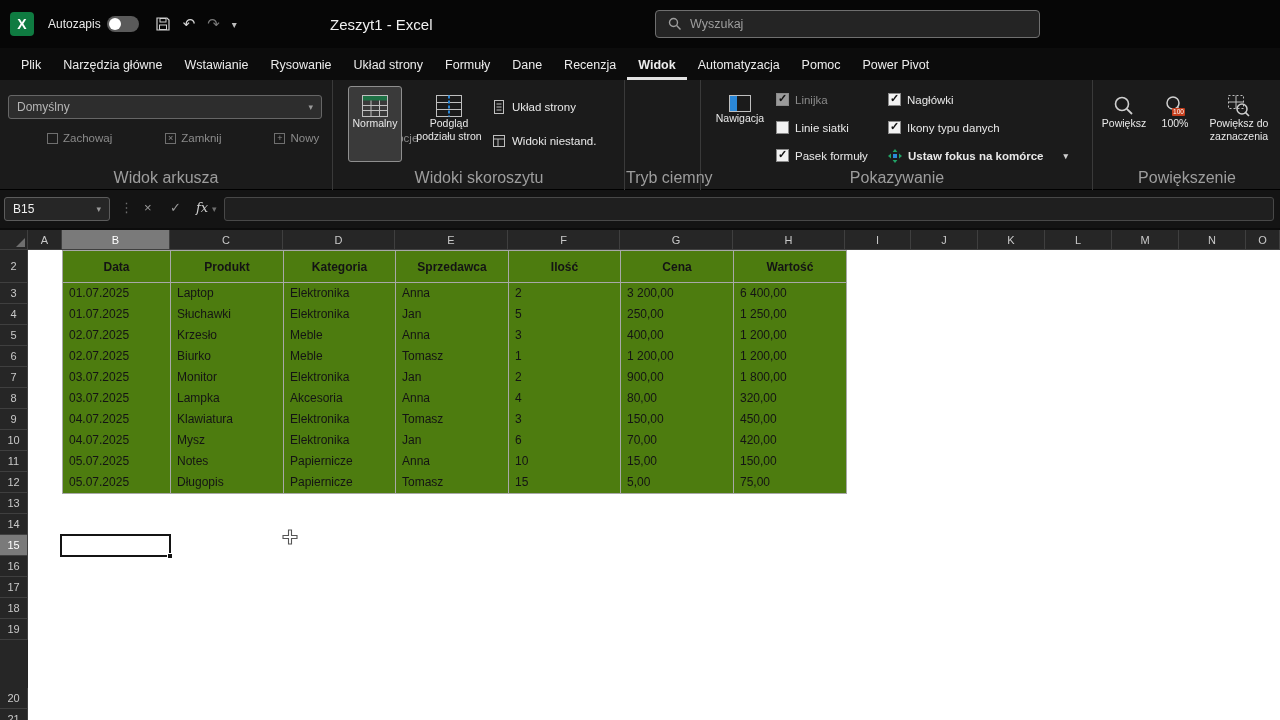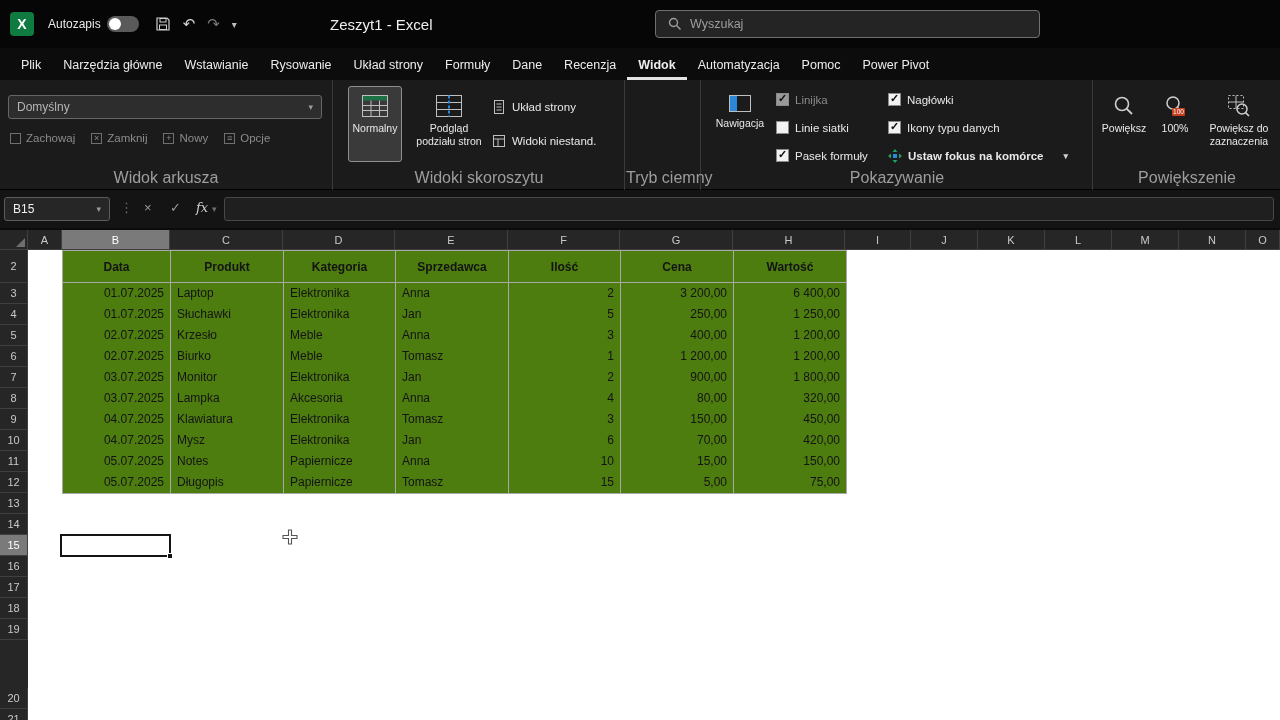--- a/index.html
+++ b/index.html
@@ -25,23 +25,23 @@
   #tabrow { position:absolute; left:0; top:48px; width:1280px; height:32px; background:#0c0c0c; display:flex; align-items:flex-end; padding-left:10px; }
   .rtab { padding:7px 11px 8px 11px; color:#ececec; font-size:12.5px; white-space:nowrap; }
   .rtab.active { font-weight:bold; border-bottom:3px solid #e3e3e3; padding-bottom:5px; }
   
   #ribbon { position:absolute; left:0; top:80px; width:1280px; height:110px; background:#1b1b1b; border-bottom:1px solid #000; }
   .rgroup { position:absolute; top:0; height:110px; border-right:1px solid #3a3a3a; }
   .grplabel { position:absolute; bottom:3px; left:0; width:100%; text-align:center; color:#9d9d9d; font-size:16px; white-space:nowrap; }
   .rb-select { position:absolute; left:8px; top:15px; width:314px; height:24px; background:#2d2d2d; border:1px solid #666; border-radius:3px; display:flex; align-items:center; color:#b5b5b5; font-size:12px; padding:0 8px; }
   .rb-select .caret { margin-left:auto; font-size:9px; color:#9a9a9a; }
   .sv-buttons { position:absolute; left:10px; top:52px; display:flex; gap:16px; }
-  .sv-btn { display:flex; align-items:flex-end; gap:5px; color:#8b8b8b; font-size:11.5px; }
+  .sv-btn { display:flex; align-items:flex-end; gap:5px; color:#8b8b8b; font-size:11.5px;margin-left:37px; }
   .sv-ico { width:11px; height:11px; border:1px solid #6f6f6f; display:inline-block; }
-  .bigbtn { position:absolute; display:flex; flex-direction:column; align-items:center; gap:5px; color:#e8e8e8; font-size:10.5px; text-align:center; padding-top:9px; line-height:1.25; }
+  .bigbtn { position:absolute; display:flex; flex-direction:column; align-items:center; color:#e8e8e8; font-size:10.5px; text-align:center; padding-top:9px; line-height:1.25; }
   .bigbtn.selected { background:#3a3a3a; border:1px solid #8f8f8f; border-radius:3px; padding-top:8px; }
   .smallbtn { position:absolute; display:flex; align-items:center; gap:6px; color:#e8e8e8; font-size:11.5px; white-space:nowrap; }
   .cbrow { position:absolute; display:flex; align-items:center; gap:6px; color:#e8e8e8; font-size:11.5px; white-space:nowrap; }
   .cbrow.disabled { color:#8a8a8a; }
   .cb { width:13px; height:13px; background:#f2f2f2; border:1px solid #8a8a8a; position:relative; flex:0 0 auto; }
   .cb.checked::after { content:"\2713"; position:absolute; left:1px; top:-2px; font-size:11px; color:#111; font-weight:bold; }
   .cb.dim { background:#9a9a9a; }
   .focus-caret { font-size:9px; color:#cfcfcf; margin-left:14px; }
   
   #formulabar { position:absolute; left:0; top:190px; width:1280px; height:38px; background:#141414; }
@@ -57,21 +57,21 @@
   .colh { height:20px; border-right:1px solid #3f3f3f; border-bottom:1px solid #3f3f3f; color:#c9c9c9; font-size:11px; display:flex; align-items:center; justify-content:center; }
   .colh.sel { background:#7a7a7a; color:#fff; }
   #row-gutter { position:absolute; left:0; top:250px; width:28px; height:470px; background:#262626; display:flex; flex-direction:column; overflow:hidden; }
   .rowh { width:28px; border-bottom:1px solid #3f3f3f; border-right:1px solid #3f3f3f; color:#c9c9c9; font-size:11px; display:flex; align-items:center; justify-content:center; flex:0 0 auto; }
   .rowh.sel { background:#7a7a7a; color:#fff; }
   #sheet { position:absolute; left:28px; top:250px; width:1252px; height:470px; background:#ffffff; }
   #data-table { position:absolute; left:34px; top:0; display:grid; border:1px solid #a8a8a8; background:#4d7c0f; }
   .tc { height:21px; line-height:21px; font-size:12px; color:#141414; border-right:1px solid #a8a8a8; padding:0 6px; white-space:nowrap; overflow:hidden; }
   .tc.lastcol { border-right:none; }
   .tc.th { font-weight:bold; text-align:center; border-bottom:1px solid #a8a8a8; height:32px; line-height:32px; }
-  .tc.r { text-align:right; }
+  .tc.r { text-align:left; }
   .tc.l { text-align:left; }
   #sel-cell { position:absolute; left:32px; top:284px; width:111px; height:23px; border:2px solid #141414; }
   #sel-handle { position:absolute; right:-4px; bottom:-4px; width:6px; height:6px; background:#141414; border:1px solid #fff; }
   #cursor { position:absolute; left:282px; top:529px; }
   svg { display:block; }
 </style>
 </head>
 <body>
 
 <div id="app">

